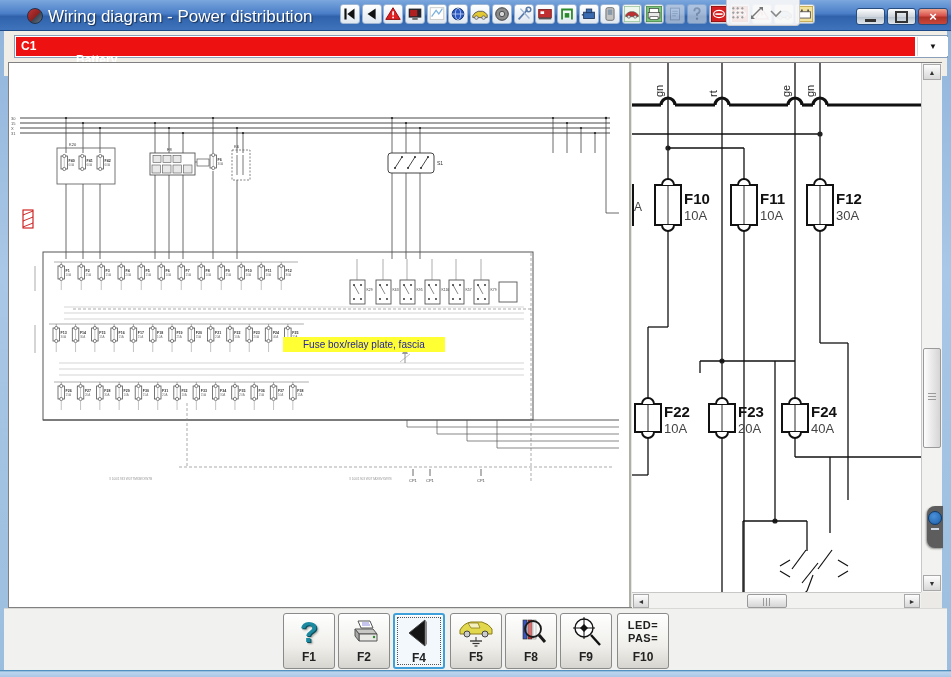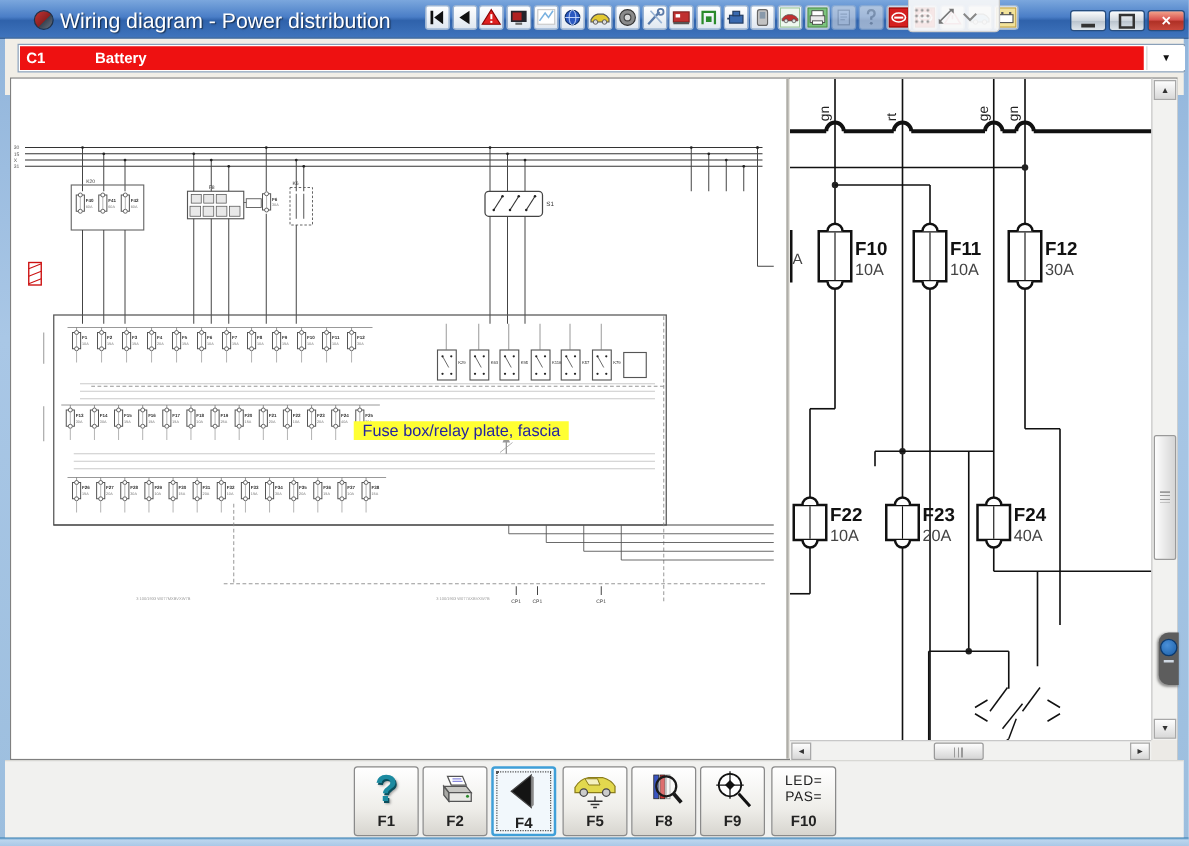--- a/index.html
+++ b/index.html
@@ -27,28 +27,28 @@
     display:flex;align-items:center;justify-content:center;font-size:11px;color:#333;box-sizing:border-box;}
   #btn-min{left:856px;} #btn-max{left:887px;} 
   #btn-close{left:918px;width:30px;background:linear-gradient(180deg,#f2a48c,#d9534f 45%,#b03126 55%,#c8483c);color:#fff;font-weight:bold;font-size:13px;}
   #min-bar{width:11px;height:3px;background:#333;margin-top:7px;}
   #max-box{width:9px;height:8px;border:2px solid #333;}
   
   #combo-row{left:4px;top:31px;width:943px;height:45px;background:#f1eee7;}
   #combo{left:10px;top:4px;width:934px;height:23px;background:#fff;border:1px solid #8aa0b8;box-sizing:border-box;}
   #combo-red{left:1px;top:1px;width:899px;height:19px;background:#ee1111;color:#fff;font-weight:bold;font-size:12px;line-height:19px;}
   #combo-code{position:absolute;left:5px;top:0;}
-  #combo-label{position:absolute;left:60px;top:0;}
+  #combo-label{position:absolute;left:60px;top:14px;}
   #combo-btn{left:902px;top:1px;width:30px;height:19px;background:#fff;border-left:1px solid #d8d8d8;
     display:flex;align-items:center;justify-content:center;font-size:8px;color:#111;}
   
   #main{left:8px;top:62px;width:934px;height:546px;background:#e8e6e0;border:1px solid #808080;box-sizing:border-box;}
   #left-panel{left:0;top:0;width:620px;height:544px;background:#fff;border-right:2px solid #b0aea8;}
   #right-panel{left:623px;top:0;width:290px;height:529px;background:#fff;overflow:hidden;}
-  #tooltip{left:274px;top:274px;background:#ffff33;color:#2424a0;font-size:13px;padding:0 7px;line-height:15px;white-space:nowrap;}
+  #tooltip{left:274px;top:274px;background:#ffff33;color:#2424a0;font-size:10px;padding:0 20px;line-height:15px;white-space:nowrap;}
   
   .sb-btn{background:linear-gradient(180deg,#fdfdfd,#d8d8d8);border:1px solid #a8a8a8;
     display:flex;align-items:center;justify-content:center;font-size:7px;color:#333;box-sizing:border-box;}
   #vscroll{left:912px;top:0;width:20px;height:529px;background:#f2f2f0;border-left:1px solid #c8c8c8;}
   #vs-up{left:1px;top:1px;width:18px;height:16px;}
   #vs-down{left:1px;top:512px;width:18px;height:16px;}
   #vs-thumb{left:1px;top:285px;width:18px;height:100px;border:1px solid #9a9a9a;border-radius:2px;
     background:linear-gradient(90deg,#fdfdfd,#d5d5d5);box-sizing:border-box;}
   #vs-grip{margin:44px auto 0;width:8px;height:9px;
     background:repeating-linear-gradient(180deg,#9a9a9a 0 1px,transparent 1px 3px);}
@@ -67,21 +67,21 @@
   #side-tab-bar{margin:3px auto 0;width:8px;height:2px;background:#cfd8e2;}
   
   #fbar{left:4px;top:608px;width:943px;height:62px;background:#f1f1ef;border-top:1px solid #d8d8d4;}
   .fbtn{top:4px;width:52px;height:56px;border:1px solid #8a8a8a;border-radius:3px;
     background:linear-gradient(180deg,#ffffff 0%,#efeeea 60%,#d7d5cf 100%);
     box-shadow:inset 0 1px 0 #fff;box-sizing:border-box;text-align:center;}
   .fbtn .ficon{height:36px;display:flex;align-items:center;justify-content:center;}
   .fbtn .flabel{font-size:12px;font-weight:bold;color:#222;}
   .fbtn.selected{border:2px solid #3f9fd8;background:#f2f8fc;outline:1px dotted #555;outline-offset:-5px;}
   #f1-q{font-size:30px;font-weight:bold;color:#1b8aa0;text-shadow:1px 1px 0 #0b4e5c,2px 2px 2px rgba(0,0,0,.35);}
-  .ledpas{font-size:11px;font-weight:normal;color:#222;line-height:13px;letter-spacing:.5px;}
+  .ledpas{font-size:11px;font-weight:bold;color:#222;line-height:13px;letter-spacing:.5px;}
   #bottom-strip{left:0;top:670px;width:951px;height:7px;
     background:linear-gradient(180deg,#2e7ab0 0,#bcd6ee 2px,#a9c7e6 100%);}
   svg text{font-family:"Liberation Sans","DejaVu Sans",sans-serif;}
 </style>
 </head>
 <body>
 
 <div id="titlebar" class="abs">
   <div id="app-icon" class="abs"></div>
   <div id="title-text" class="abs">Wiring diagram - Power distribution</div>

